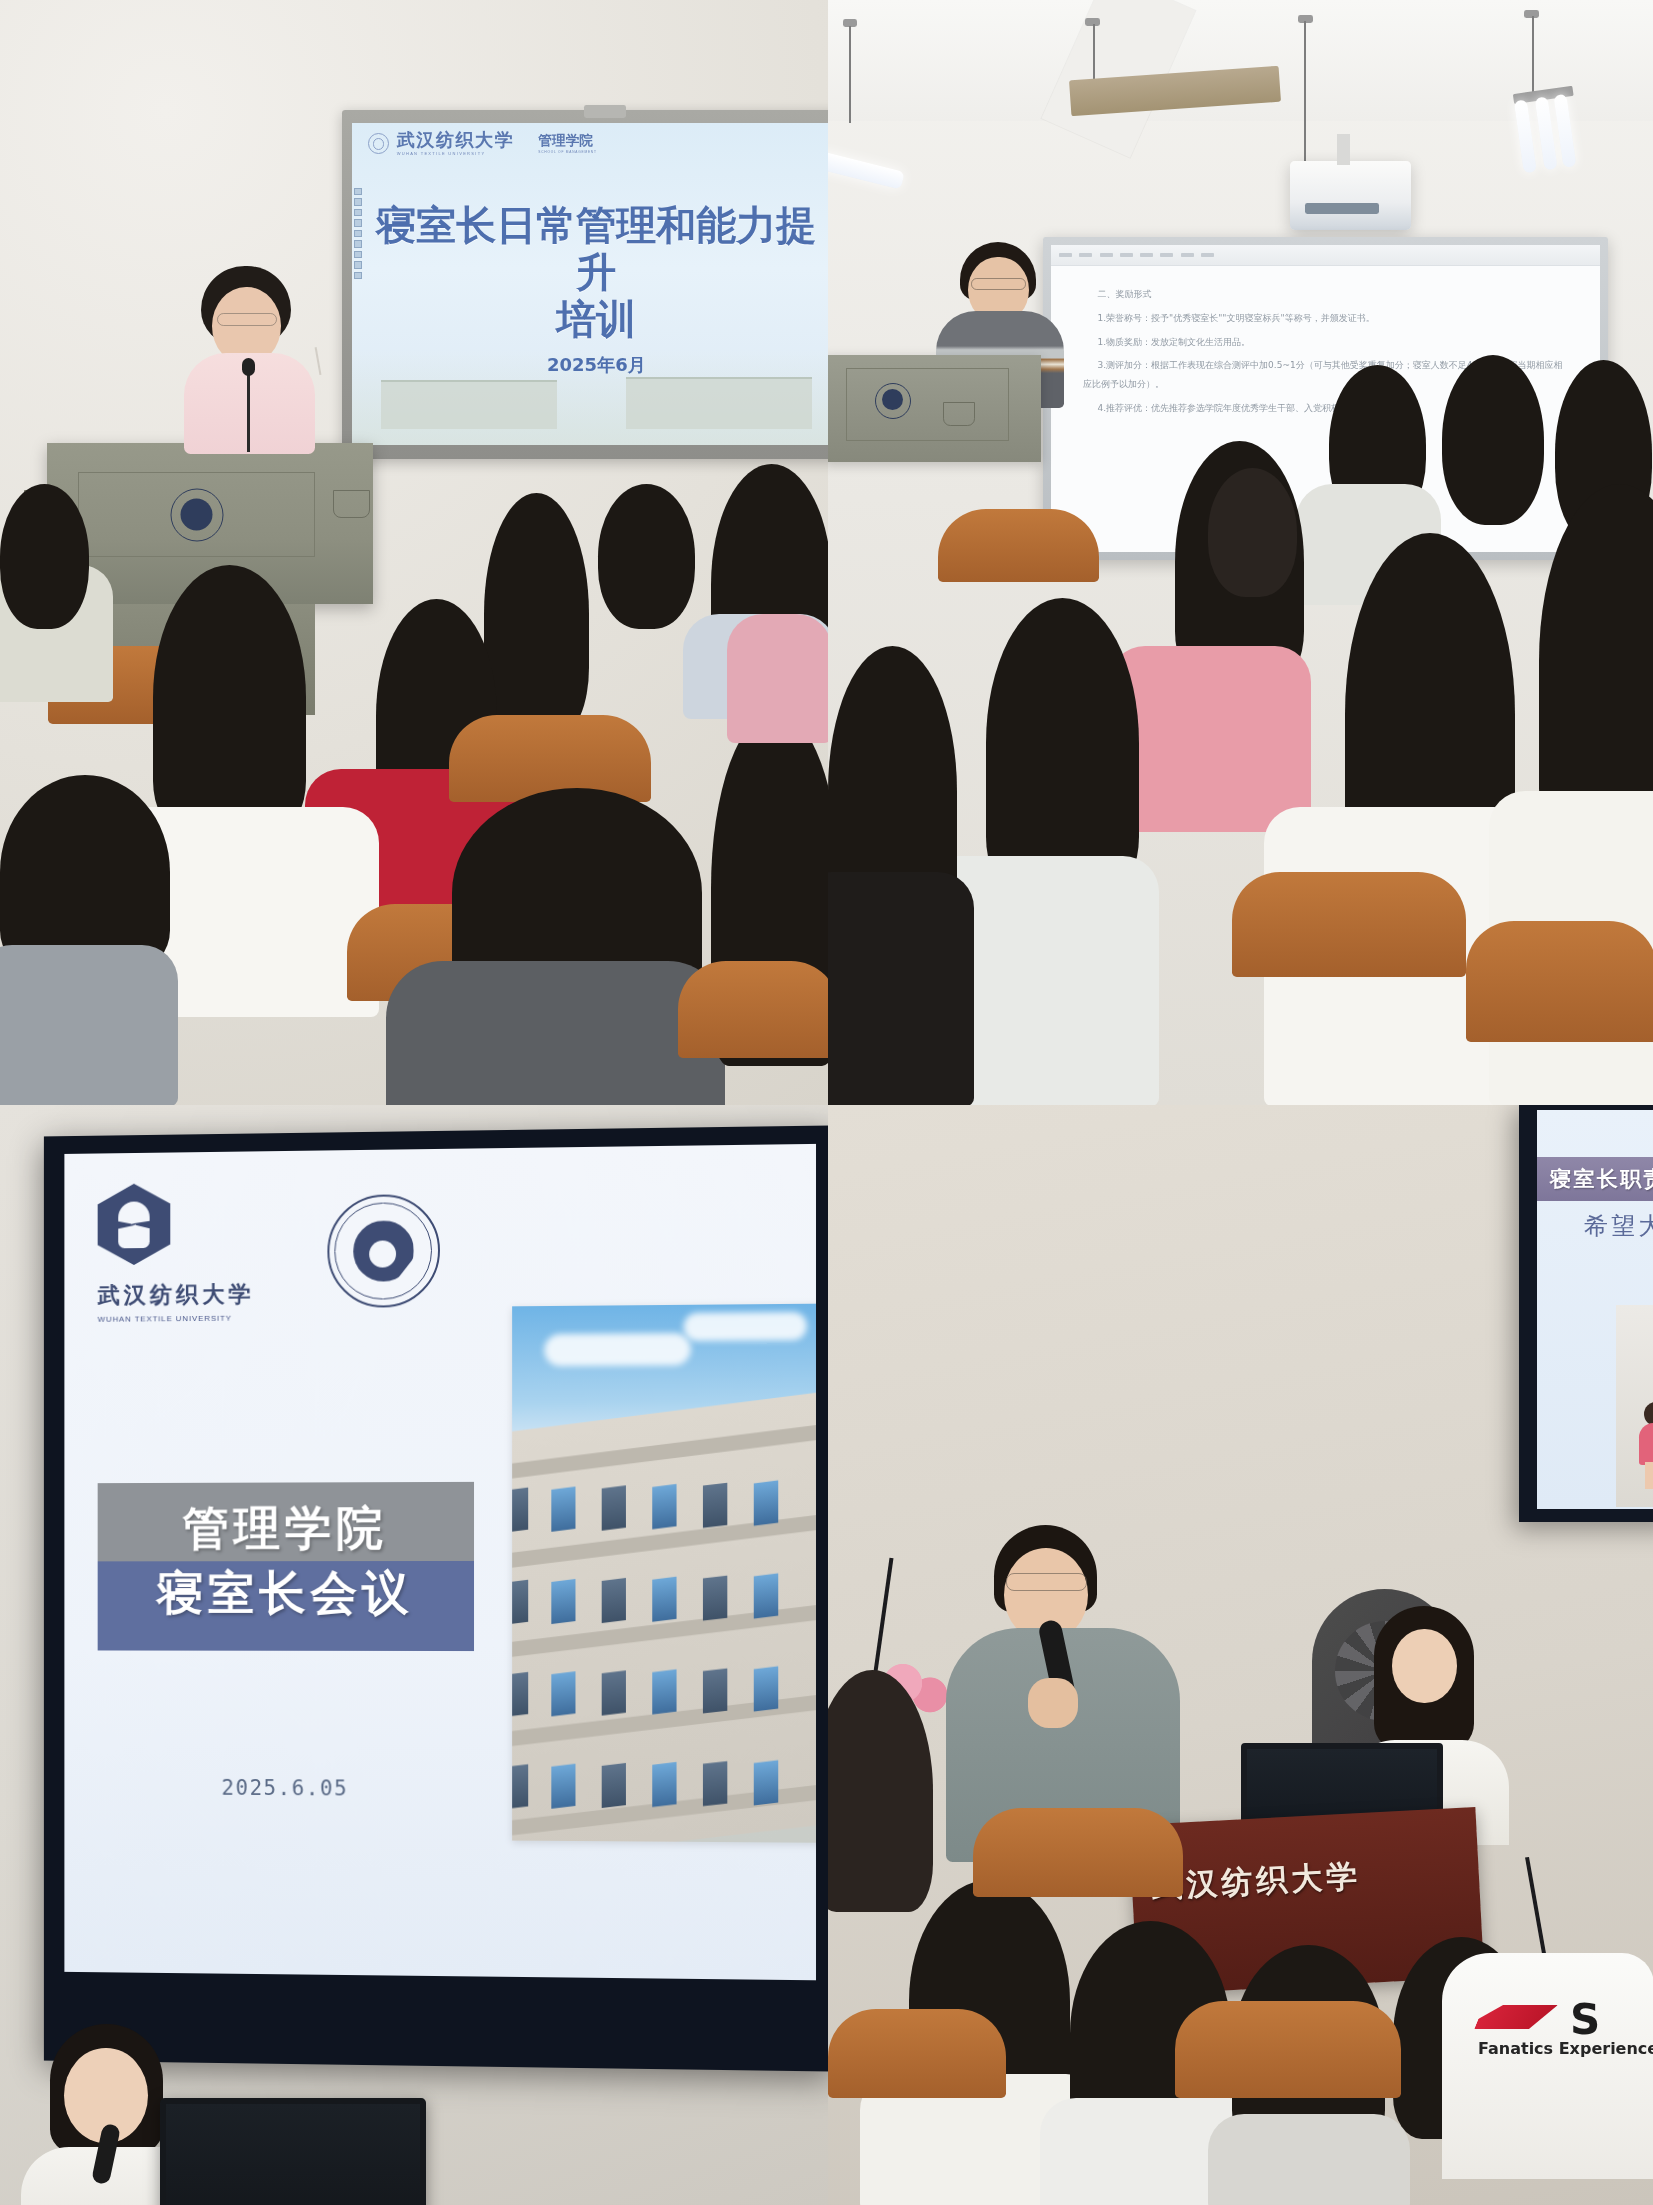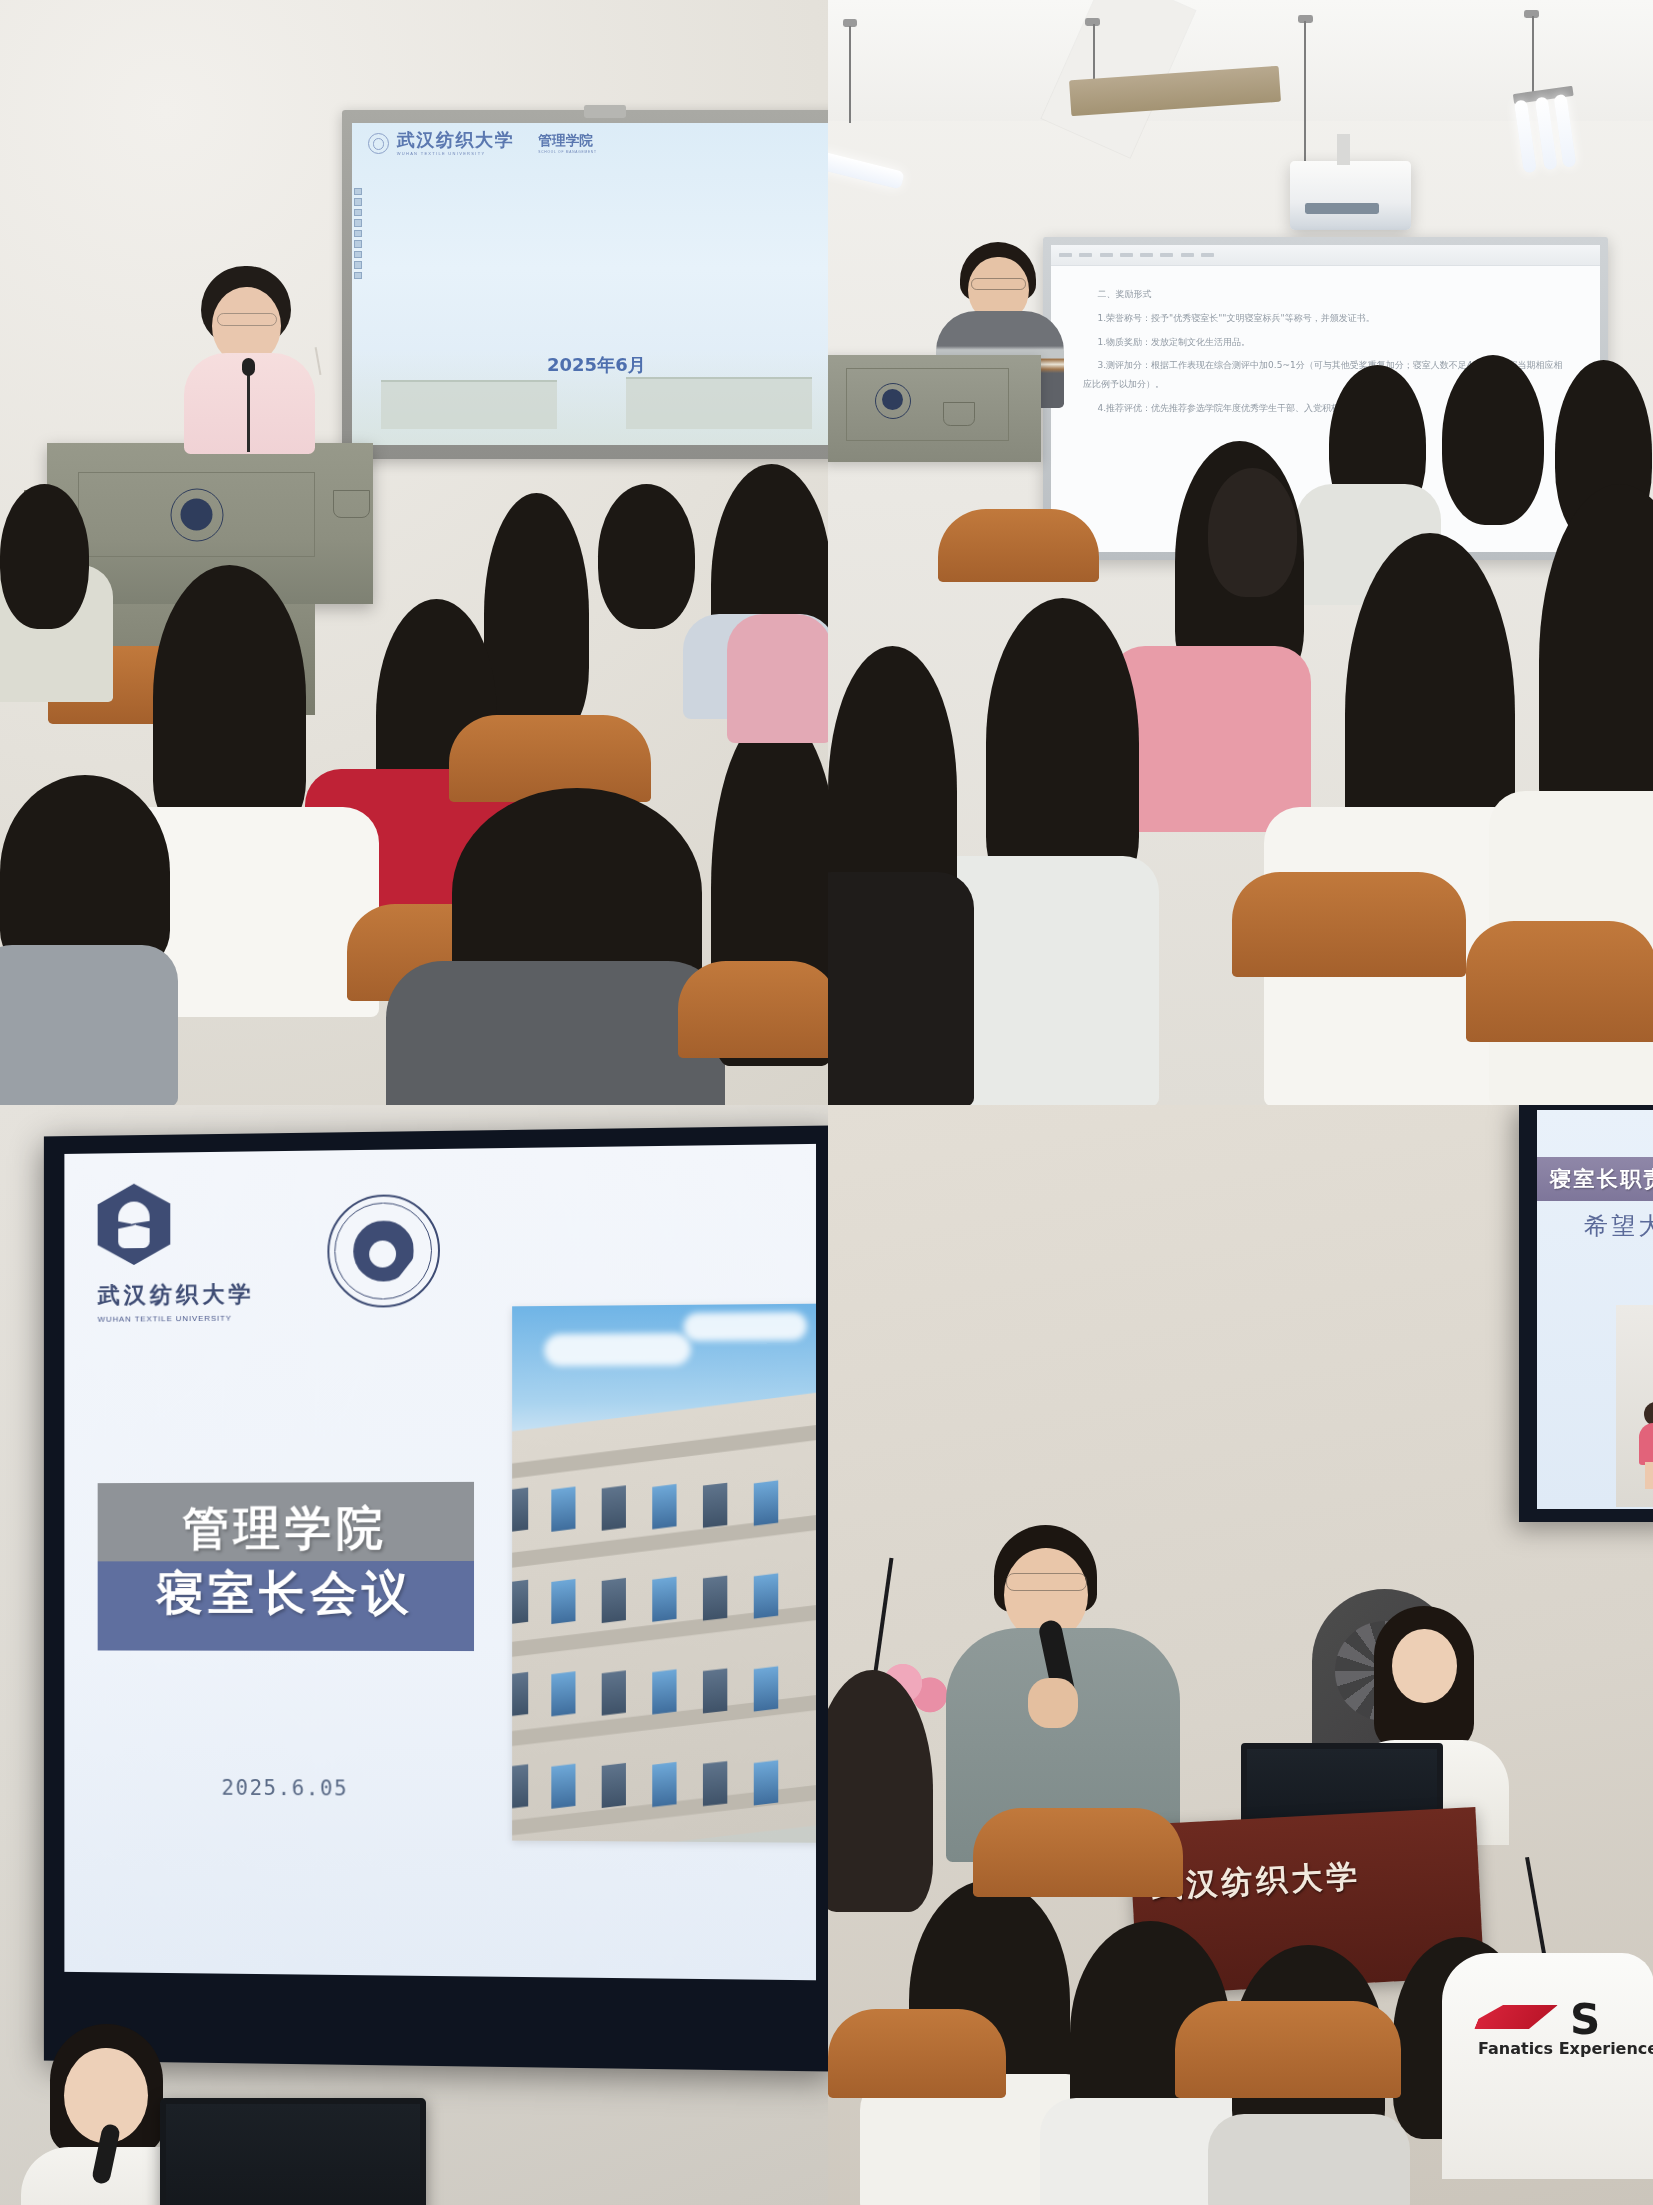--- a/index.html
+++ b/index.html
@@ -395,20 +395,24 @@
         <div class="hdr">
           <div class="emblem-sm"></div>
           <div>
             <div class="uni-zh">武汉纺织大学</div>
             <div class="uni-en">WUHAN TEXTILE UNIVERSITY</div>
           </div>
           <div style="margin-left:16px">
             <div class="dept-zh">管理学院</div>
             <div class="dept-en">SCHOOL OF MANAGEMENT</div>
           </div>
+        </div>
+        <div class="slide-title">
+          <div>寝室长日常管理和能力提升</div>
+          <div>培训</div>
         </div>
         <div class="slide-date">2025年6月</div>
       </div>
     </div>
 
     <div class="podium">
       <div class="plate">
         <div class="crest"></div>
       </div>
       <div class="cup l"></div>

